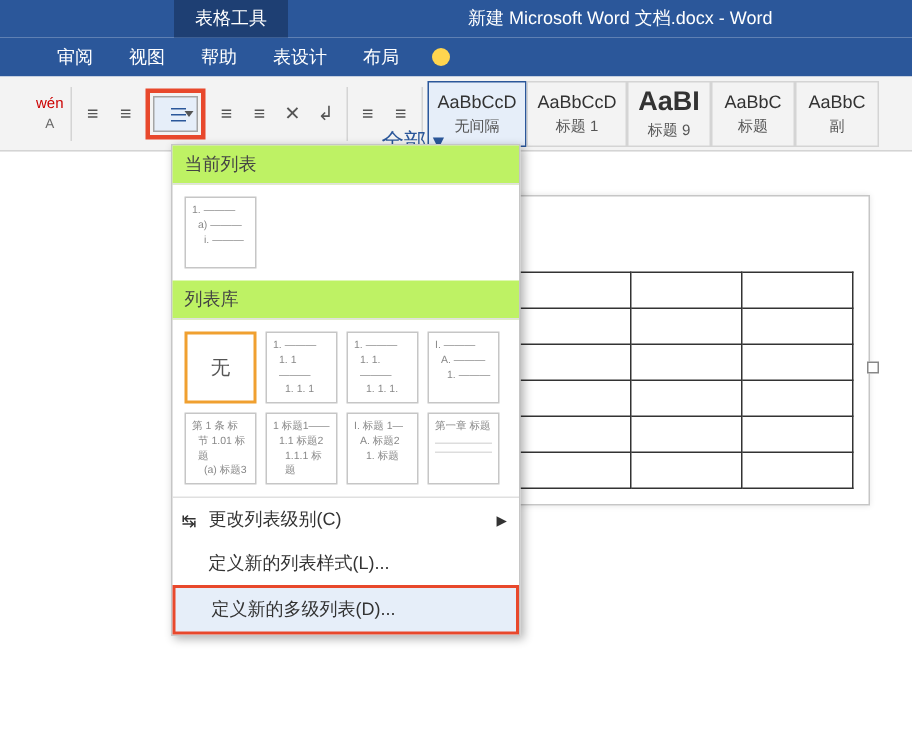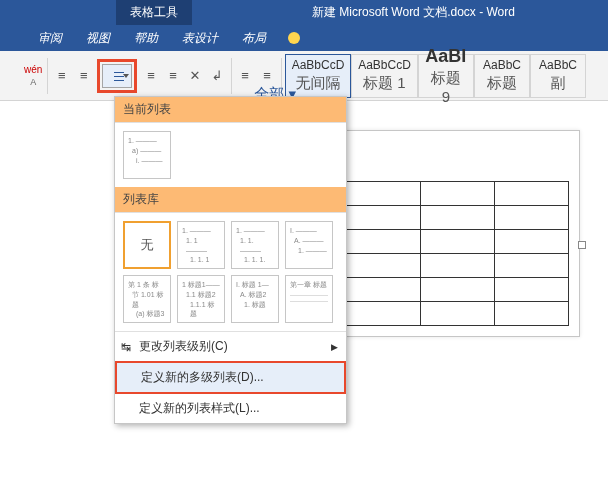--- a/index.html
+++ b/index.html
@@ -2,21 +2,21 @@
 <html><head>
 <meta charset="utf-8">
 <style>
   * { box-sizing: border-box; margin: 0; padding: 0; }
   body { font-family: "Microsoft YaHei", sans-serif; font-size: 12px; background: #fff; width: 608px; height: 500px; overflow: hidden; position: relative; }
   
   .titlebar { background: #2b579a; color: #fff; height: 25px; display: flex; align-items: center; font-size: 12px; }
   .titlebar .tools-tab { background: #1e3f73; padding: 4px 14px; margin-left: 116px; }
   .titlebar .doc-title { margin-left: 120px; }
   
-  .tabs { background: #2b579a; color: #fff; height: 26px; display: flex; align-items: center; padding-left: 28px; gap: 4px; font-style: italic; }
+  .tabs { background: #2b579a; color: #fff; height: 26px; display: flex; align-items: center; padding-left: 28px; gap: 4px; }
   .tab { padding: 4px 10px; cursor: pointer; }
   .tell-me { display: flex; align-items: center; gap: 4px; margin-left: 8px; }
   .tell-me .bulb { width: 12px; height: 12px; border-radius: 50%; background: #ffd54f; }
   
   .ribbon { background: #f3f3f3; border-bottom: 1px solid #d4d4d4; height: 50px; display: flex; align-items: center; padding: 0 22px; gap: 1px; position: relative; }
   .ribbon-btn { width: 22px; height: 22px; display: flex; align-items: center; justify-content: center; color: #555; font-size: 13px; }
   .ribbon-sep { width: 1px; height: 36px; background: #d4d4d4; margin: 0 2px; }
   .ribbon-group-small { display: flex; flex-direction: column; gap: 2px; align-items: center; padding: 2px; }
   .wenwen { color: #c00; font-size: 10px; }
   .mini { font-size: 9px; color: #666; }
@@ -27,25 +27,25 @@
   .list-icon-lines { width: 14px; height: 12px; position: relative; }
   .list-icon-lines::before, .list-icon-lines::after { content: ""; position: absolute; left: 4px; right: 0; height: 1px; background: #2b579a; }
   .list-icon-lines::before { top: 2px; }
   .list-icon-lines::after { top: 6px; box-shadow: 0 4px 0 #2b579a; }
   
   .styles-group { display: flex; align-items: center; margin-left: auto; gap: 0; }
   .style-box { border: 1px solid #d4d4d4; padding: 3px 6px; text-align: center; min-width: 56px; height: 44px; display: flex; flex-direction: column; justify-content: center; }
   .style-box.sel { border: 1px solid #2b579a; background: #e6eef9; }
   .style-sample { font-size: 12px; color: #333; }
   .style-sample.big { font-size: 18px; font-weight: bold; }
-  .style-name { font-size: 15px; color: #555; margin-top: 2px; }
+  .style-name { font-size: 10px; color: #555; margin-top: 2px; }
   .all-link { position: absolute; right: 312px; top: 34px; color: #2b579a; font-size: 15px; }
   
   .dropdown { position: absolute; left: 114px; top: 96px; width: 233px; background: #fff; border: 1px solid #c6c6c6; box-shadow: 2px 2px 6px rgba(0,0,0,0.3); z-index: 10; }
-  .section-hdr { background: #fdba74; padding: 4px 8px; font-size: 12px; color: #444; border-bottom: 1px solid #e0e0e0; }
+  .section-hdr { background: #bef264; padding: 4px 8px; font-size: 12px; color: #444; border-bottom: 1px solid #e0e0e0; }
   .thumbs { display: flex; flex-wrap: wrap; gap: 6px; padding: 8px; }
   .thumb { width: 48px; height: 48px; border: 1px solid #c6c6c6; background: #fff; padding: 4px; font-size: 7px; color: #888; line-height: 1.4; overflow: hidden; }
   .thumb.sel { border: 2px solid #f0a030; }
   .thumb.none { display: flex; align-items: center; justify-content: center; font-size: 13px; color: #555; }
   .thumb .l1 { }
   .thumb .l2 { padding-left: 4px; }
   .thumb .l3 { padding-left: 8px; }
   .thumb .line { border-bottom: 1px solid #ddd; height: 6px; }
   
   .menu-items { border-top: 1px solid #e0e0e0; }
@@ -176,27 +176,27 @@
       <div class="l2 line"></div>
       <div class="l3 line"></div>
     </div>
   </div>
   <div class="menu-items">
     <div class="menu-item">
       <span class="arrow-icon">↹</span>
       <span>更改列表级别(C)</span>
       <span class="sub-arrow">▶</span>
     </div>
+    <div class="menu-item">
+      <span>定义新的列表样式(L)...</span>
+    </div>
     <div class="menu-item hl-box">
       <div class="hl-inner">
         <span>定义新的多级列表(D)...</span>
       </div>
-    </div>
-    <div class="menu-item">
-      <span>定义新的列表样式(L)...</span>
     </div>
   </div>
 </div>
 
 <div class="doc-area">
   <div class="doc-page">
     <table class="doc-table">
       <tbody>
           <tr>
             <td></td>

